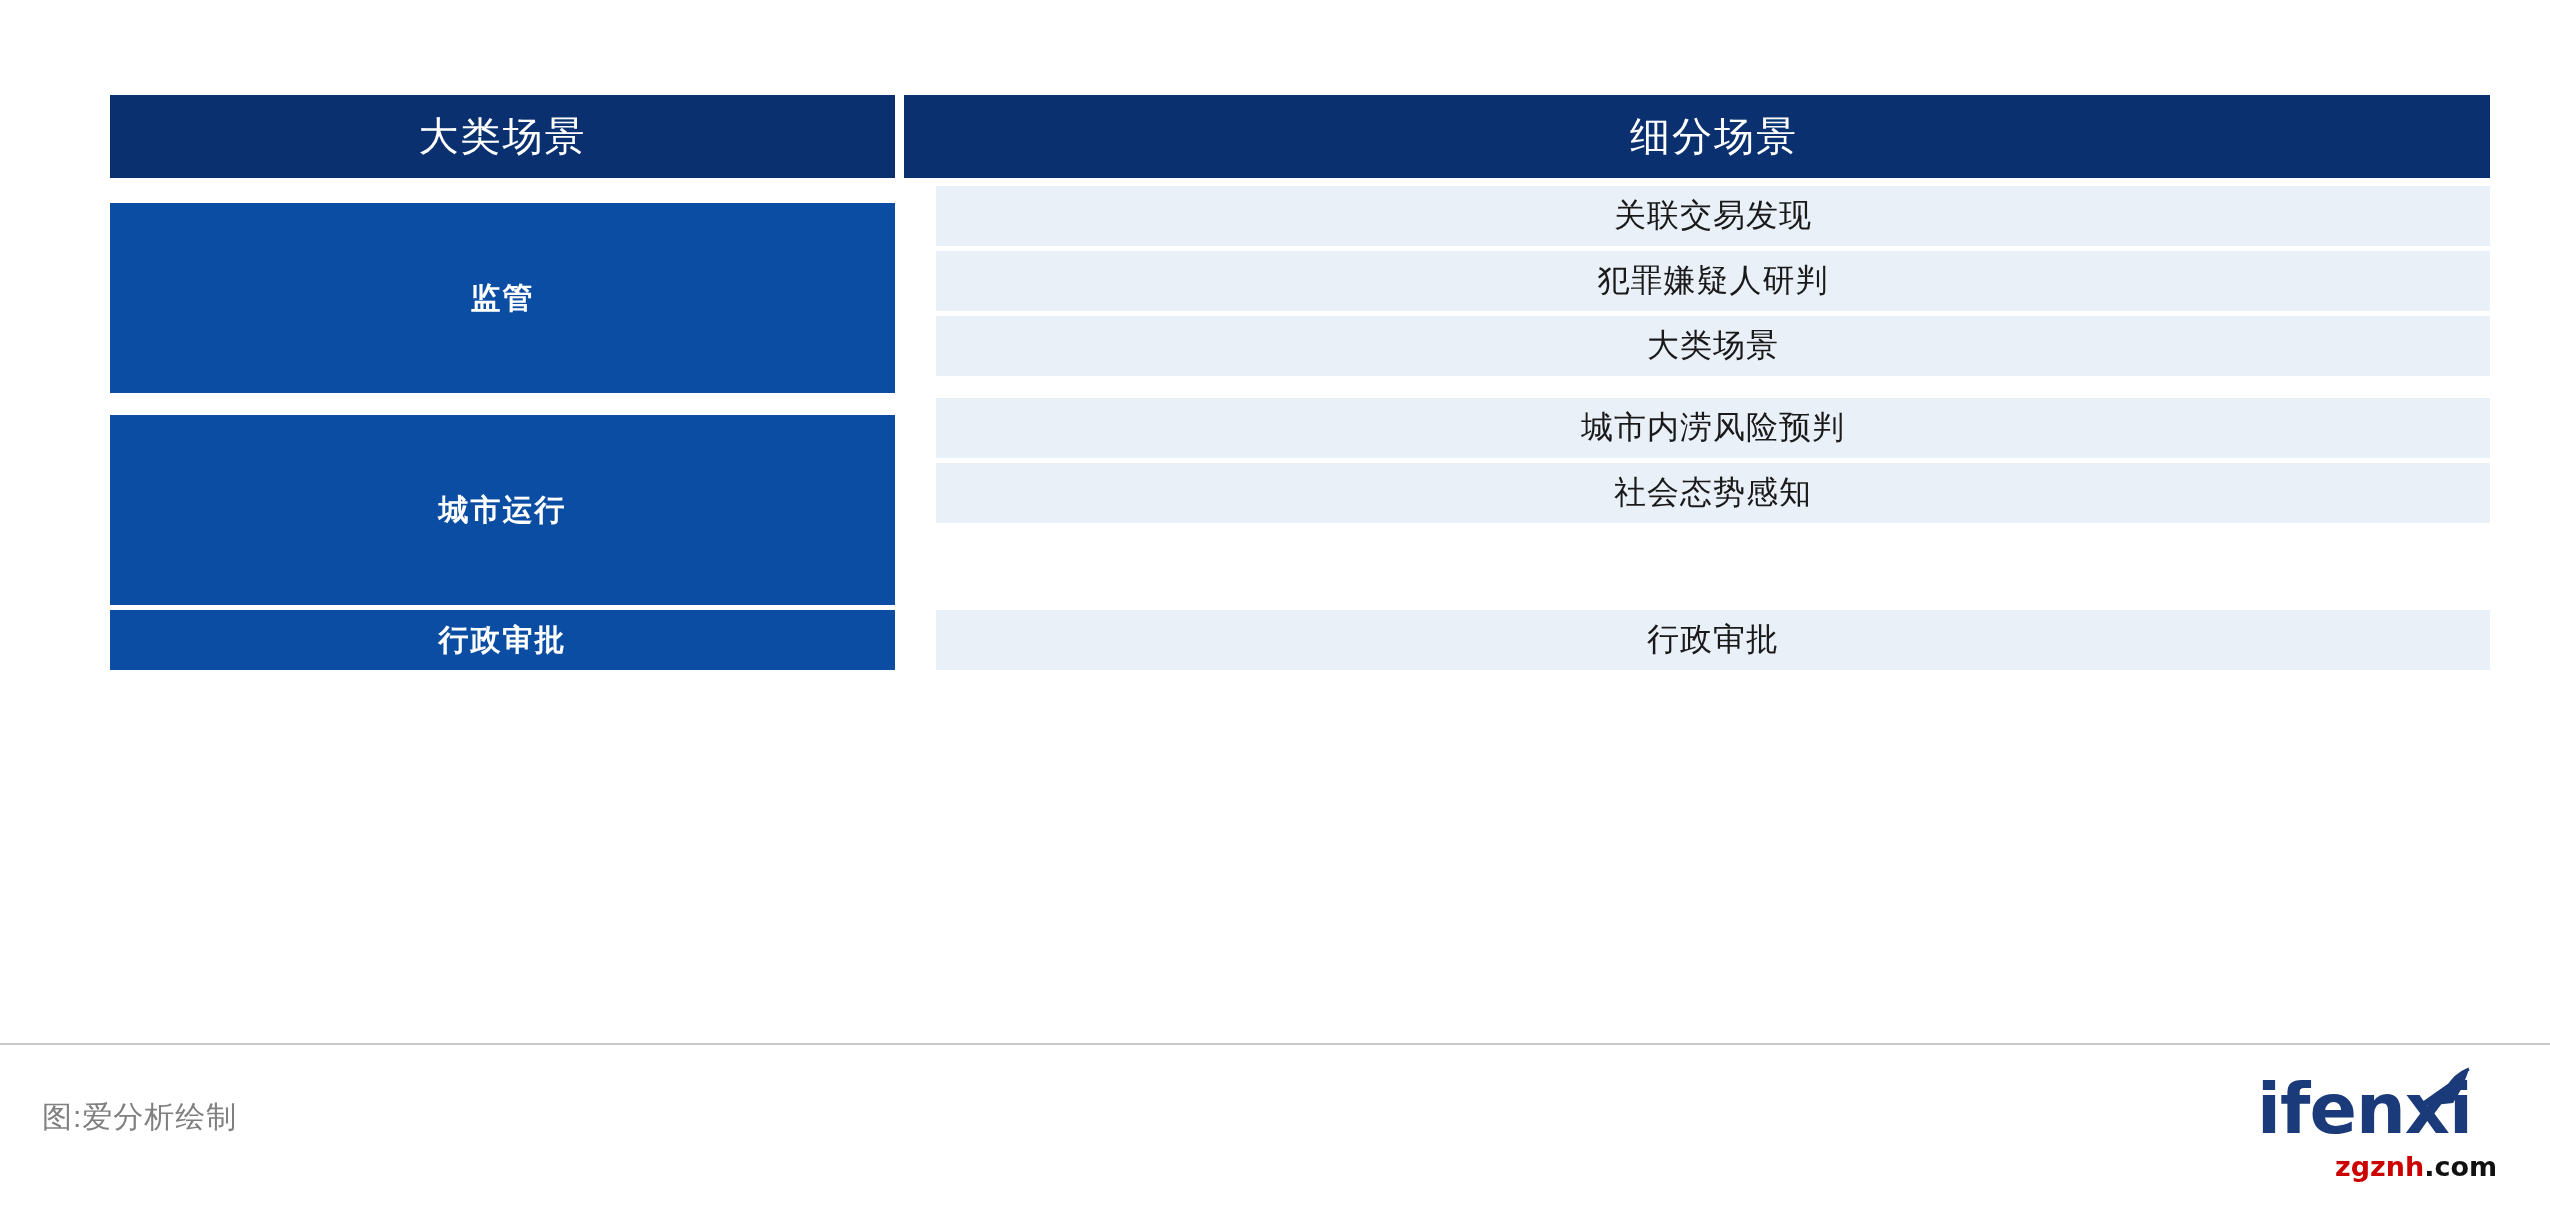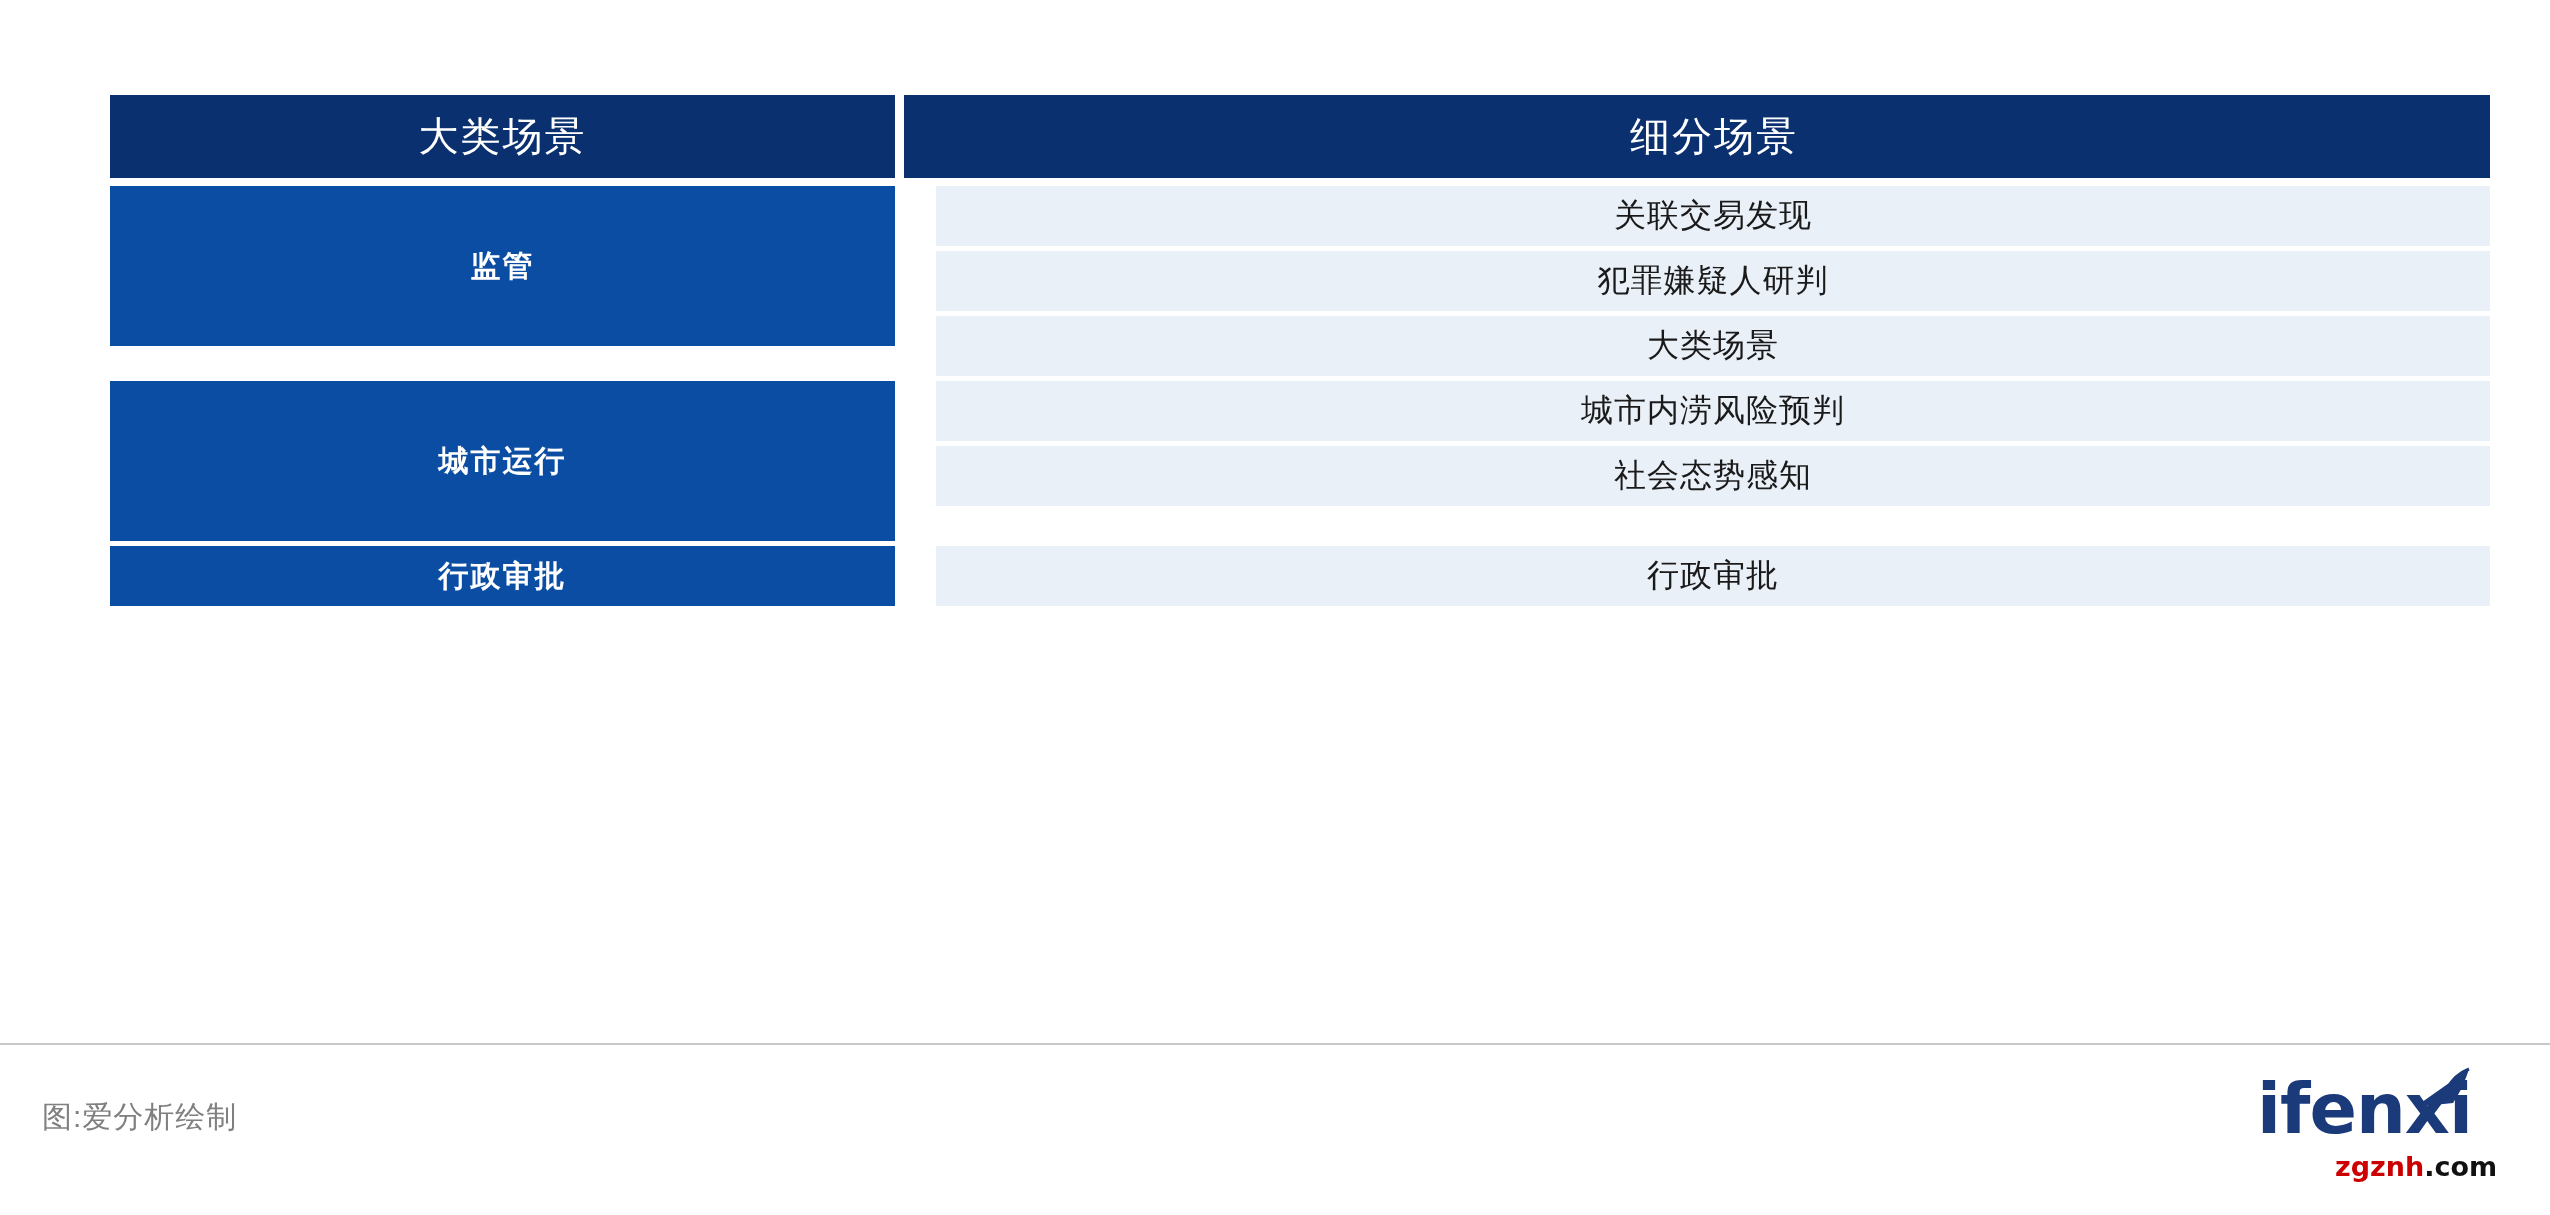--- a/index.html
+++ b/index.html
@@ -86,21 +86,21 @@
     font-weight: 400;
     letter-spacing: 1px;
     height: 60px;
     box-sizing: border-box;
     margin-bottom: 5px;
   }
   .sub-cell:last-child { margin-bottom: 0; }
 
   
   .group-h1 .cat-cell { height: 60px; }
-  .group-h3 .cat-cell { height: 160px; }
+  .group-h3 .cat-cell { height: 190px; margin-top: 17px; }
 
   
   #footer-divider {
     position: absolute;
     left: 0;
     top: 1043px;
     width: 2550px;
     height: 2px;
     background: #c9c9c9;
   }

